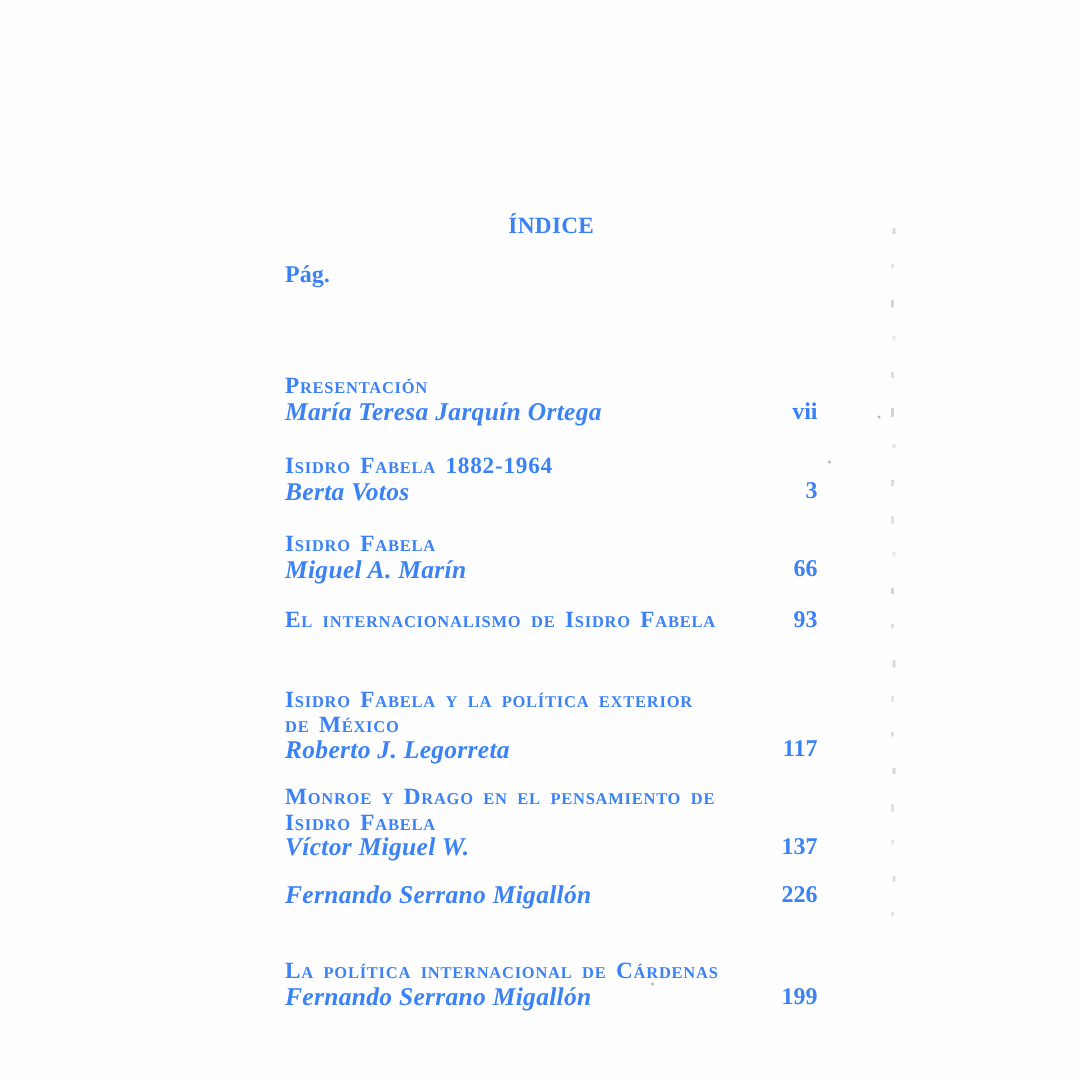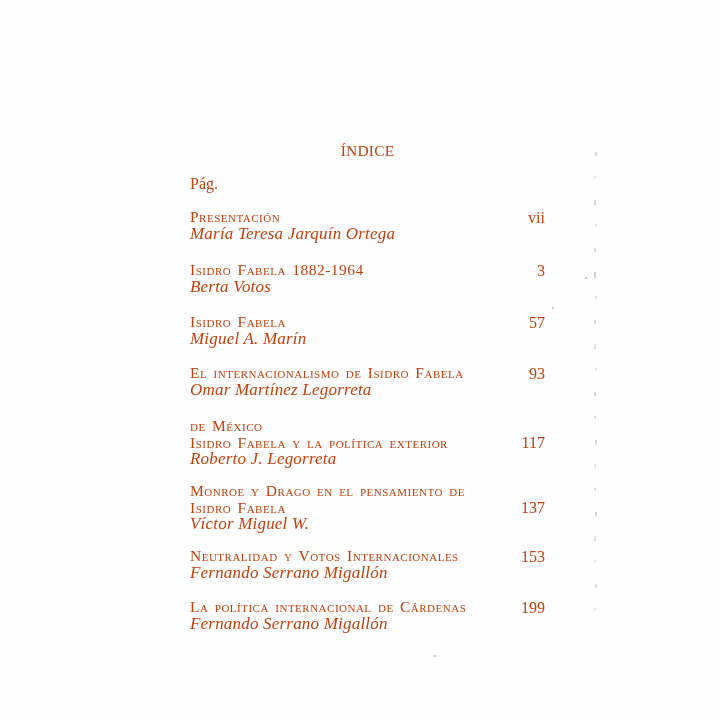--- a/index.html
+++ b/index.html
@@ -1,60 +1,61 @@
 <!DOCTYPE html>
 <html><head>
 <meta charset="utf-8">
 <style>
   html,body{margin:0;padding:0;background:#ffffff;}
   .page{
     position:relative;
     width:720px;height:720px;
     background:#fefefe;
     font-family:"Liberation Serif", serif;
-    color:#c2410c;
+    color:#3b82f6;
     overflow:hidden;
+    font-weight:bold;
   }
   .page-title{
     position:absolute;
     top:143px;left:190px;width:355px;
     text-align:center;
     font-size:15.5px;
     letter-spacing:0.2px;
     line-height:16.5px;
   }
   .pag-header{
     position:absolute;
     top:176px;left:190px;width:355px;
     text-align:left;
     font-size:16px;
     line-height:16.5px;
   }
   .entry{
     position:absolute;
-    left:190px;width:355px;
+    left:190px;width:355px;margin-top:41px;
   }
   .entry .heading{
     font-variant:small-caps;
     font-size:15.5px;
     letter-spacing:0.5px;
     word-spacing:2px;
     line-height:16.5px;
     white-space:nowrap;
   }
   .entry .author{
     font-style:italic;
     font-size:17px;
     letter-spacing:0.2px;
     line-height:16.5px;
     white-space:nowrap;
   }
   .entry .pageno{
     position:absolute;
-    right:0;bottom:16px;
+    right:0;bottom:0;
     font-size:16px;
     line-height:16.5px;
   }
   .e1{top:209px}.e2{top:262px}.e3{top:314px}.e4{top:365px}
   .e5{top:418px}.e6{top:483px}.e7{top:548px}.e8{top:599px}
   .gutter{
     position:absolute;top:0;left:0;width:720px;height:720px;
     pointer-events:none;
   }
   .gutter .dash{
@@ -87,47 +88,45 @@
 
   <div class="entry e2">
     <div class="heading">Isidro Fabela 1882-1964</div>
     <div class="author">Berta Votos</div>
     <div class="pageno">3</div>
   </div>
 
   <div class="entry e3">
     <div class="heading">Isidro Fabela</div>
     <div class="author">Miguel A. Marín</div>
-    <div class="pageno">57</div>
+    <div class="pageno">66</div>
   </div>
 
   <div class="entry e4">
     <div class="heading">El internacionalismo de Isidro Fabela</div>
-    <div class="author">Omar Martínez Legorreta</div>
     <div class="pageno">93</div>
   </div>
 
   <div class="entry e5">
+    <div class="heading">Isidro Fabela y la política exterior</div>
     <div class="heading">de México</div>
-    <div class="heading">Isidro Fabela y la política exterior</div>
     <div class="author">Roberto J. Legorreta</div>
     <div class="pageno">117</div>
   </div>
 
   <div class="entry e6">
     <div class="heading">Monroe y Drago en el pensamiento de</div>
     <div class="heading">Isidro Fabela</div>
     <div class="author">Víctor Miguel W.</div>
     <div class="pageno">137</div>
   </div>
 
   <div class="entry e7">
-    <div class="heading">Neutralidad y Votos Internacionales</div>
     <div class="author">Fernando Serrano Migallón</div>
-    <div class="pageno">153</div>
+    <div class="pageno">226</div>
   </div>
 
   <div class="entry e8">
     <div class="heading">La política internacional de Cárdenas</div>
     <div class="author">Fernando Serrano Migallón</div>
     <div class="pageno">199</div>
   </div>
 
   <div class="gutter">
       <div class="dash" style="left: 595px; top: 152px; height: 4px; opacity: 0.5;"></div>

